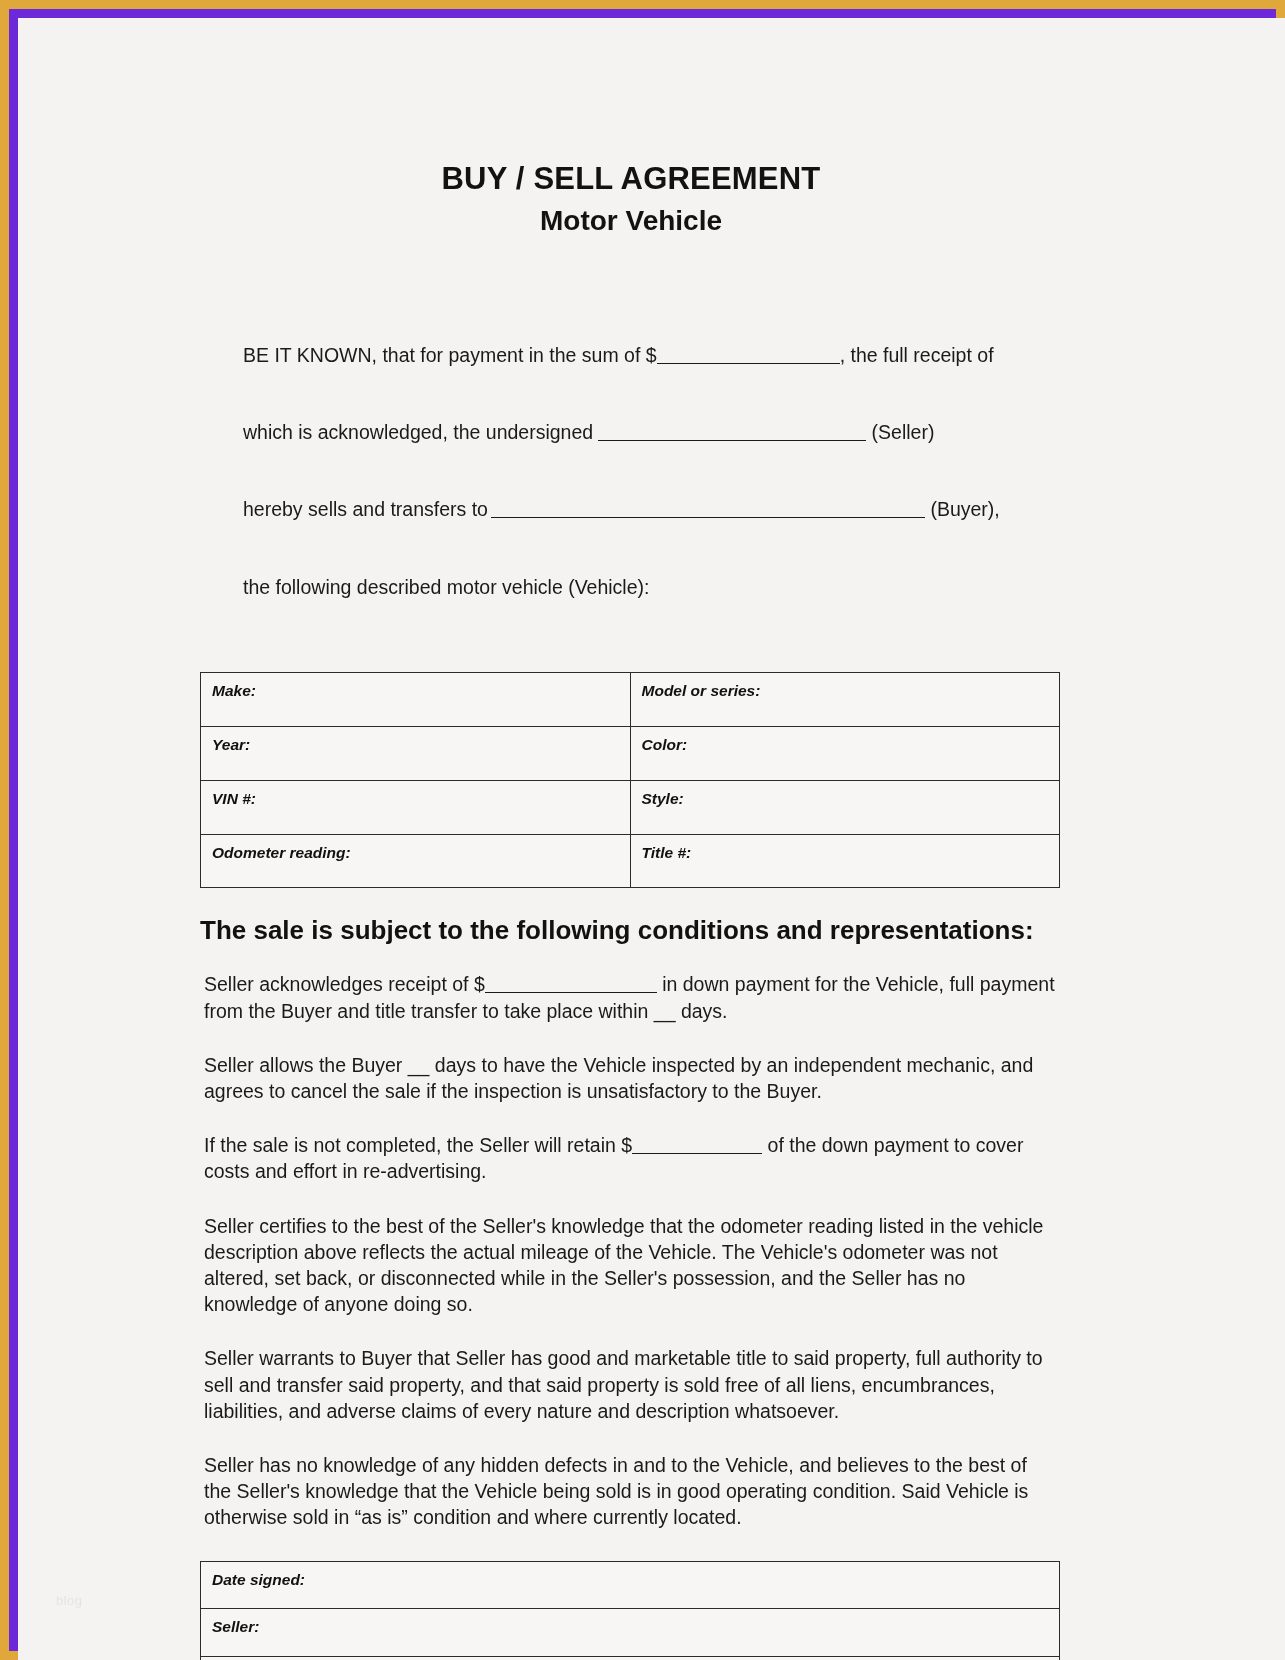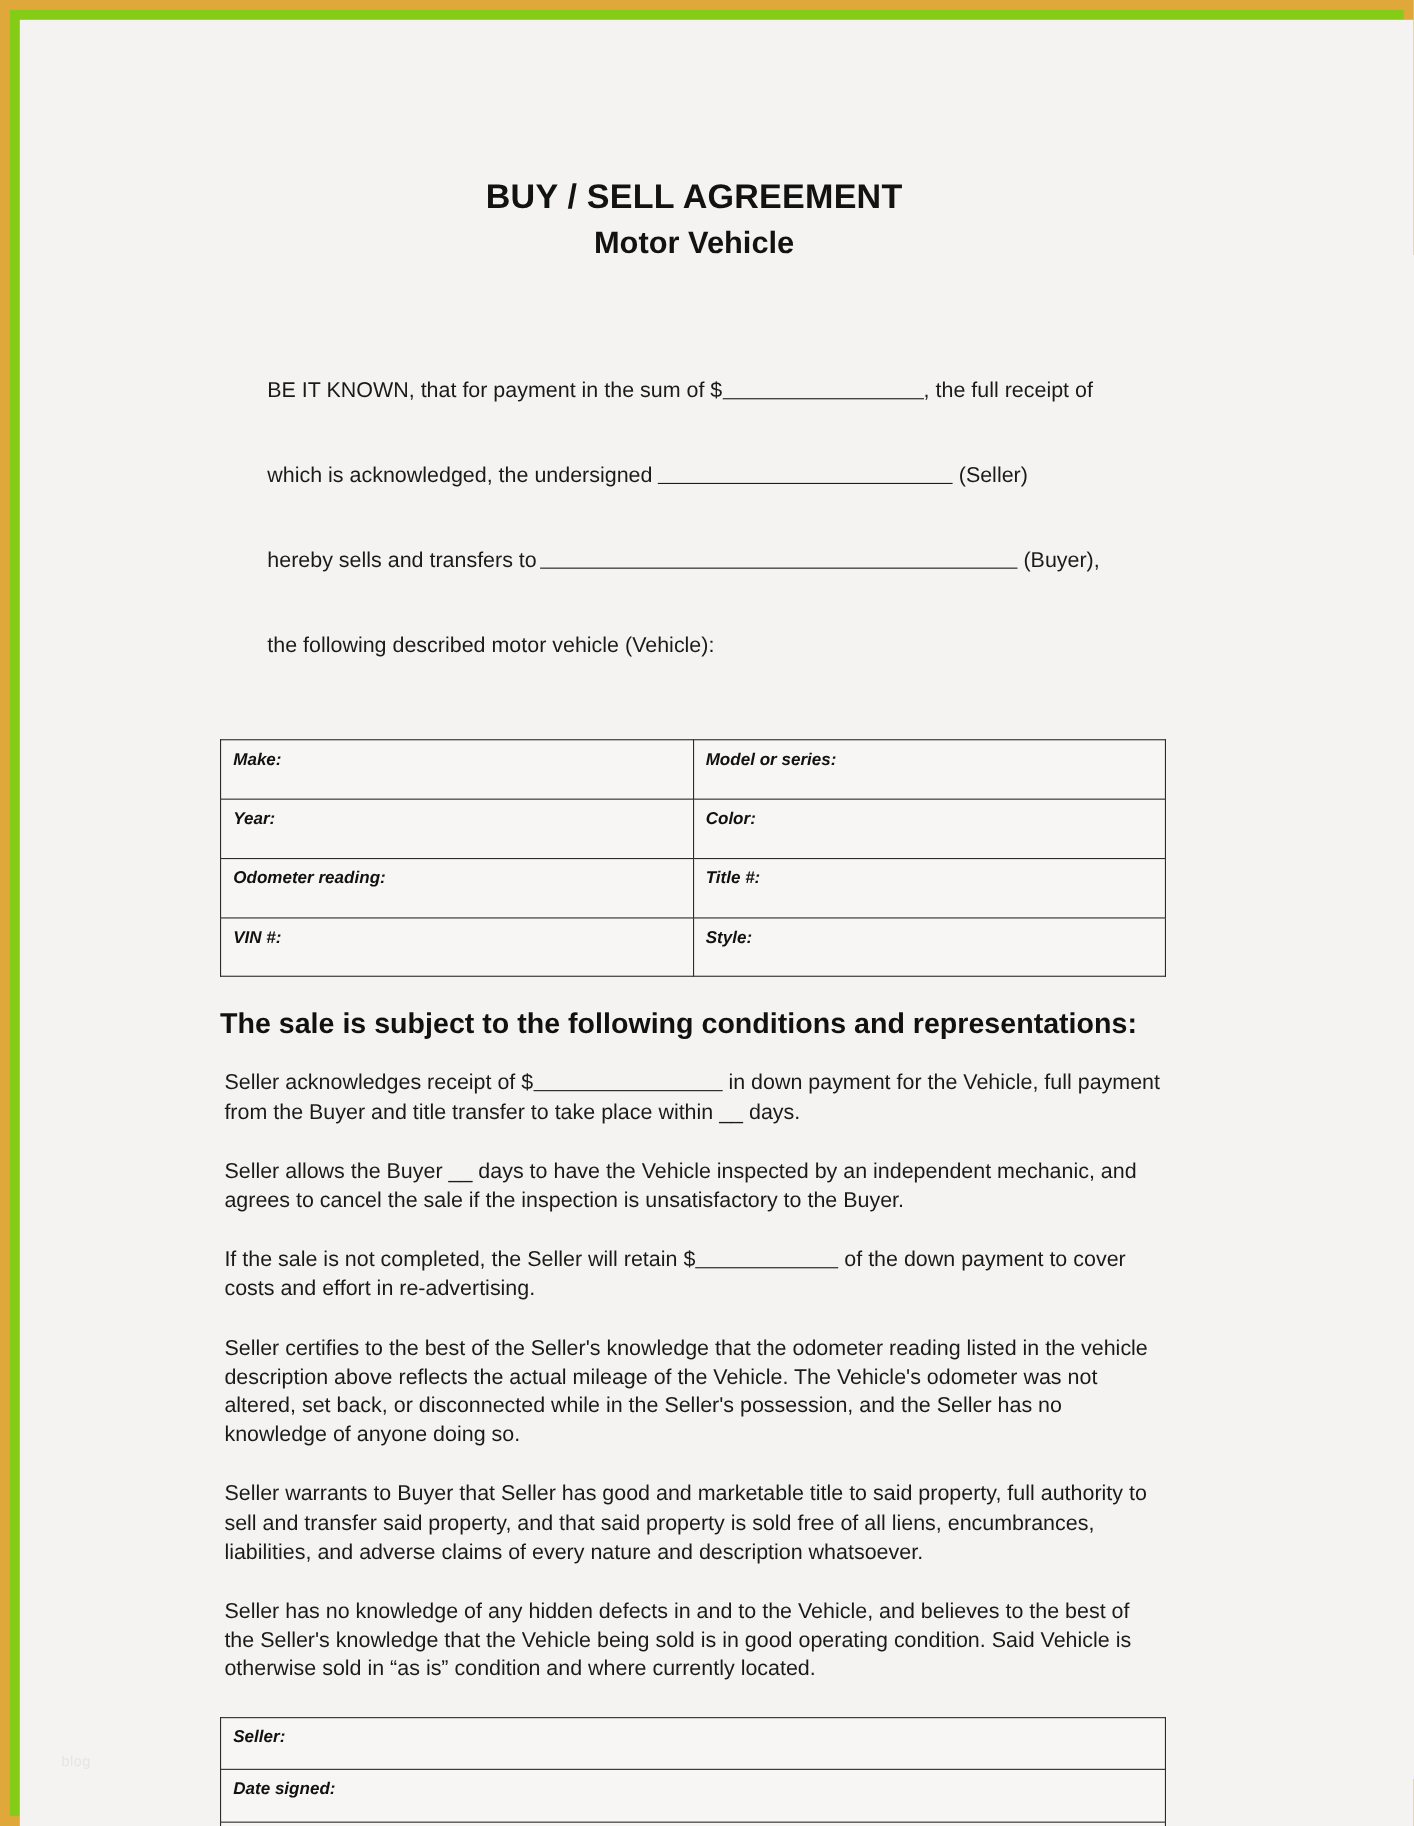--- a/index.html
+++ b/index.html
@@ -17,21 +17,21 @@
 
   
   #page-frame {
     position: absolute;
     left: 0;
     top: 0;
     width: 1285px;
     height: 1660px;
     box-sizing: border-box;
     border: 9px solid #E0A83A;
-    background: #84cc16;
+    background: #6d28d9;
   }
 
   
   #sheet {
     position: absolute;
     left: 9px;
     top: 9px;
     width: 1267px;
     height: 1642px;
     background: #F4F3F1;
@@ -169,26 +169,26 @@
           <tbody>
             <tr>
               <td>Make:</td>
               <td>Model or series:</td>
             </tr>
             <tr>
               <td>Year:</td>
               <td>Color:</td>
             </tr>
             <tr>
+              <td>VIN #:</td>
+              <td>Style:</td>
+            </tr>
+            <tr>
               <td>Odometer reading:</td>
               <td>Title #:</td>
-            </tr>
-            <tr>
-              <td>VIN #:</td>
-              <td>Style:</td>
             </tr>
           </tbody>
         </table>
       </div>
 
       <p class="section-heading">The sale is subject to the following conditions and representations:</p>
 
       <p class="para"><span>Seller acknowledges receipt of $</span><span class="blank b-down"></span><span> in down payment for the Vehicle, full payment from the Buyer and title transfer to take place within __ days.</span></p>
 
       <p class="para">Seller allows the Buyer __ days to have the Vehicle inspected by an independent mechanic, and agrees to cancel the sale if the inspection is unsatisfactory to the Buyer.</p>
@@ -198,24 +198,24 @@
       <p class="para">Seller certifies to the best of the Seller's knowledge that the odometer reading listed in the vehicle description above reflects the actual mileage of the Vehicle. The Vehicle's odometer was not altered, set back, or disconnected while in the Seller's possession, and the Seller has no knowledge of anyone doing so.</p>
 
       <p class="para">Seller warrants to Buyer that Seller has good and marketable title to said property, full authority to sell and transfer said property, and that said property is sold free of all liens, encumbrances, liabilities, and adverse claims of every nature and description whatsoever.</p>
 
       <p class="para">Seller has no knowledge of any hidden defects in and to the Vehicle, and believes to the best of the Seller's knowledge that the Vehicle being sold is in good operating condition. Said Vehicle is otherwise sold in “as is” condition and where currently located.</p>
 
       <div id="signature-table-wrap">
         <table class="form-table" id="signature-table">
           <tbody>
             <tr>
+              <td>Date signed:</td>
+            </tr>
+            <tr>
               <td>Seller:</td>
-            </tr>
-            <tr>
-              <td>Date signed:</td>
             </tr>
             <tr>
               <td>Buyer:</td>
             </tr>
 
           </tbody>
         </table>
       </div>
 
     </div>

